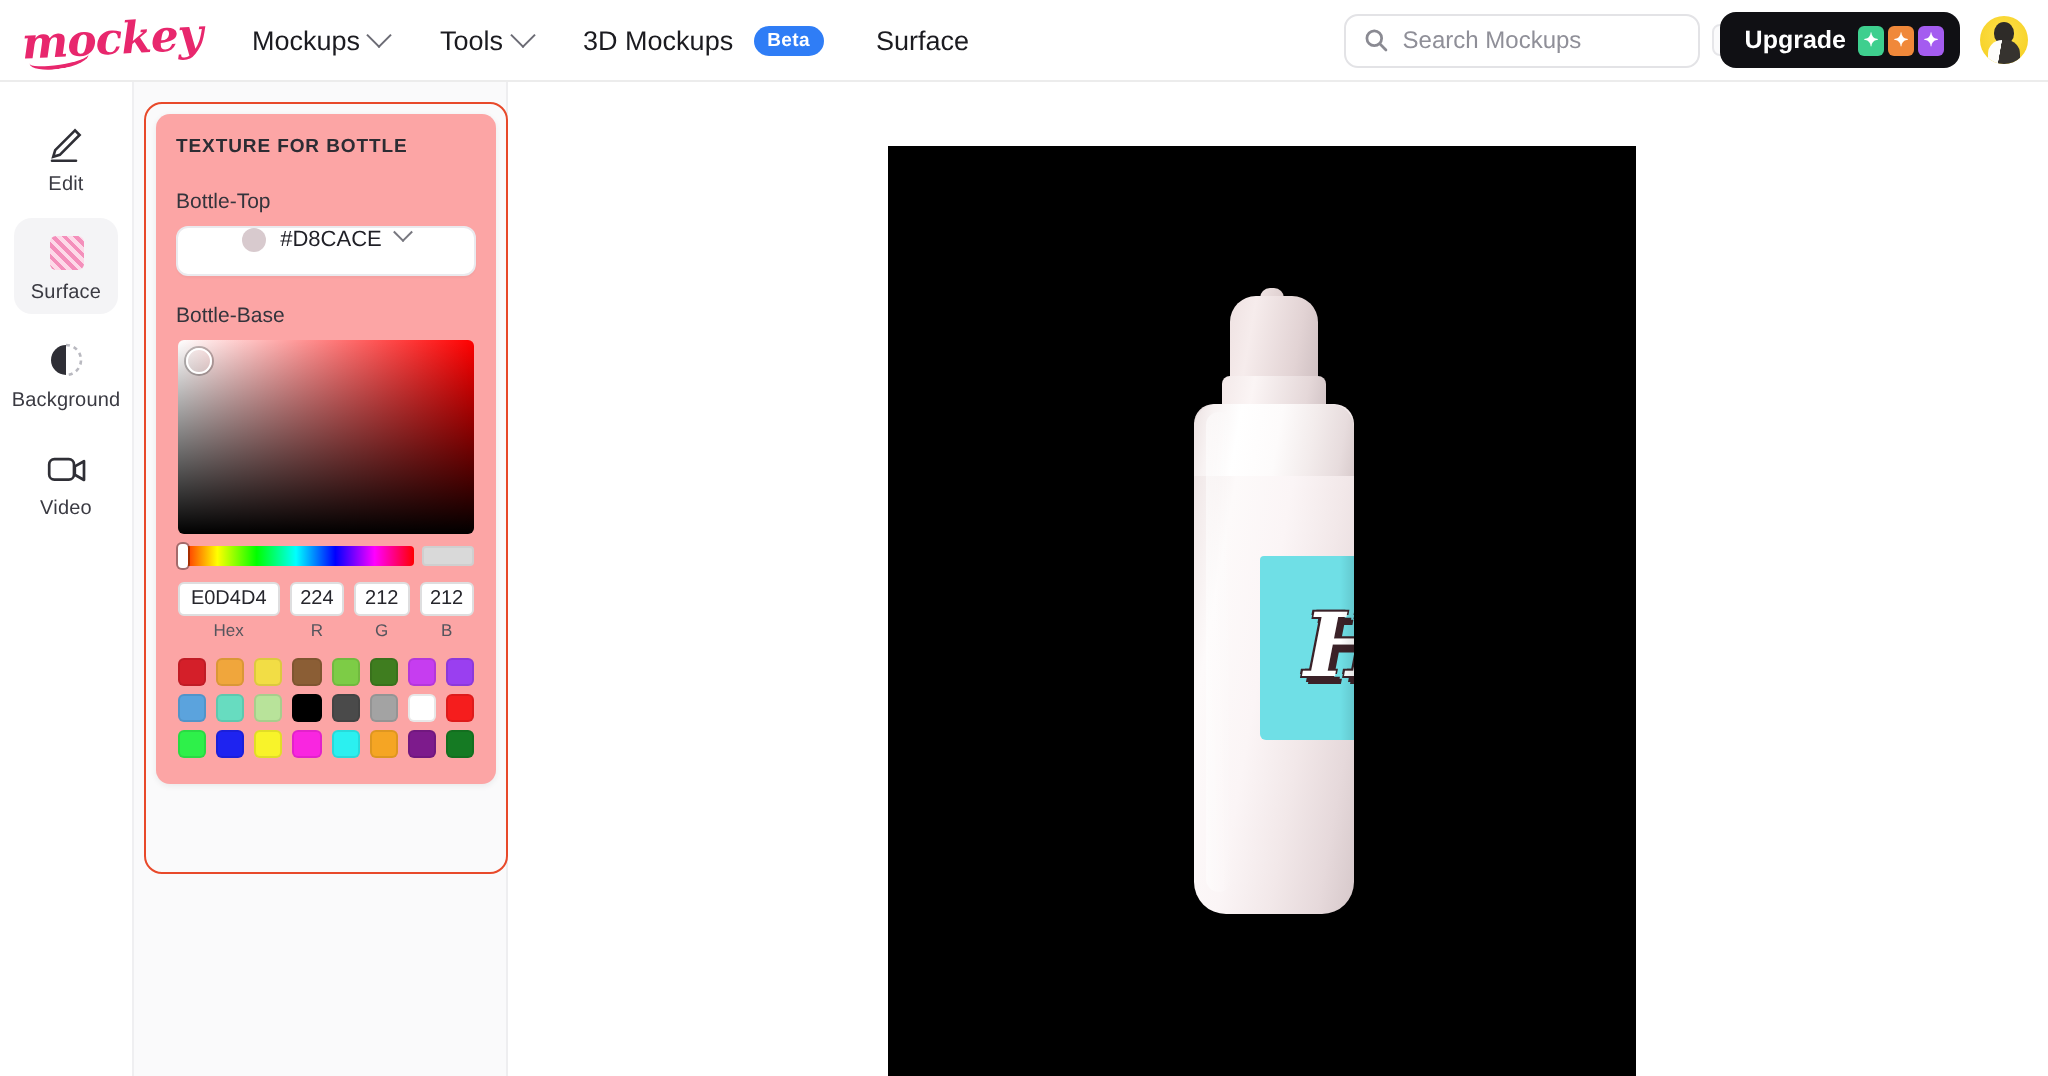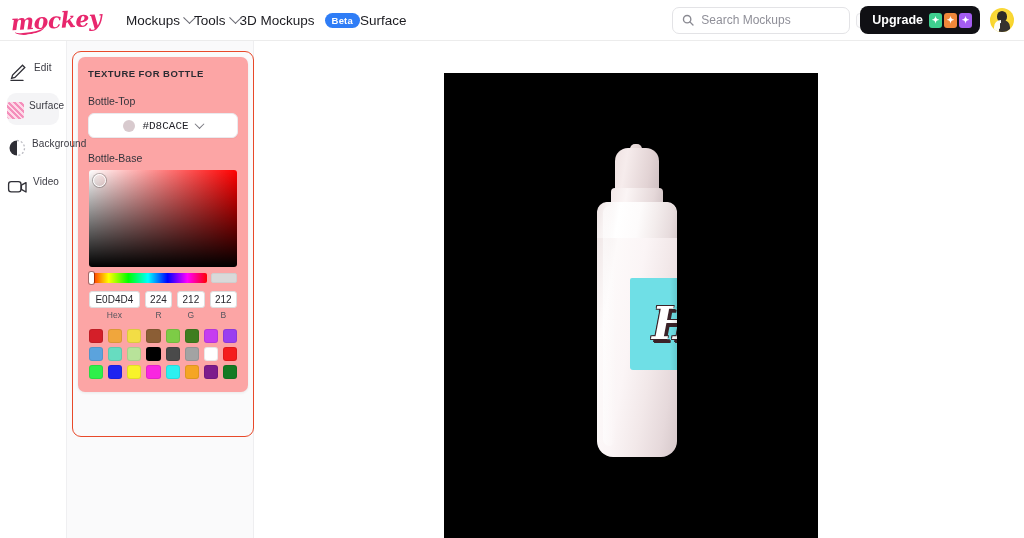--- a/index.html
+++ b/index.html
@@ -35,21 +35,21 @@
   }
   .logo::after {
     content: "";
     position: absolute; left: 4px; bottom: 4px;
     width: 30px; height: 8px;
     border-bottom: 2px solid #e8276d;
     border-radius: 0 0 50% 50%;
     transform: rotate(-6deg);
   }
 
-  .nav { display: flex; align-items: flex-end; margin-left: 24px; }
+  .nav { display: flex; align-items: flex-end; margin-left: 24px; gap: 26px; }
   .nav-item {
     display: flex; align-items: center; gap: 5px;
     font-size: 13.5px; color: #1b1b20; font-weight: 500;
     cursor: pointer; white-space: nowrap;
   }
   .chev {
     width: 9px; height: 9px;
     border-right: 1.4px solid #6b6b74;
     border-bottom: 1.4px solid #6b6b74;
     transform: rotate(45deg) translate(-2px,-2px);
@@ -123,21 +123,21 @@
     background: #fff;
     border-right: 1px solid #efeff1;
     padding-top: 14px;
     display: flex; flex-direction: column; align-items: center;
     gap: 6px;
     z-index: 10;
   }
   .rail-item {
     width: 52px; padding: 7px 0 5px;
     border-radius: 9px;
-    display: flex; flex-direction: row; align-items: flex-start; gap: 5px;
+    display: flex; flex-direction: column; align-items: center; gap: 5px;
     cursor: pointer;
   }
   .rail-item.active { background: #f4f4f6; }
   .rail-ico { width: 22px; height: 20px; display:flex; align-items:center; justify-content:center; }
   .rail-label { font-size: 10px; color: #3a3a42; letter-spacing: .1px; }
   .hatch {
     width: 17px; height: 17px; border-radius: 3px;
     background: repeating-linear-gradient(45deg,#f48fbb 0 2px,#fdd9e8 2px 4px);
   }
 
@@ -166,24 +166,23 @@
   }
   .panel-title {
     font-size: 9.5px; color: #2c2c33;
     letter-spacing: .45px; font-weight: 600;
     margin-bottom: 16px;
   }
   .field-label { font-size: 10.5px; color: #34343c; margin-bottom: 6px; }
   .color-select {
     height: 25px; border: 1px solid #eaeaee; border-radius: 6px;
     background: #fff;
-    display: flex; align-items: center; justify-content: center;
+    display: flex; align-items: flex-start; justify-content: center;
     gap: 7px; cursor: pointer; margin-bottom: 14px;
     box-shadow: 0 1px 1px rgba(0,0,0,.03);
-    font-family: Liberation Mono, monospace;
   }
   .swatch-dot {
     width: 12px; height: 12px; border-radius: 50%;
     background: #d8cace; flex: 0 0 12px;
   }
   .color-val { font-size: 11px; color: #1f1f26; font-weight: 500; }
   .chev-sm {
     width: 7px; height: 7px;
     border-right: 1.3px solid #77777f;
     border-bottom: 1.3px solid #77777f;

